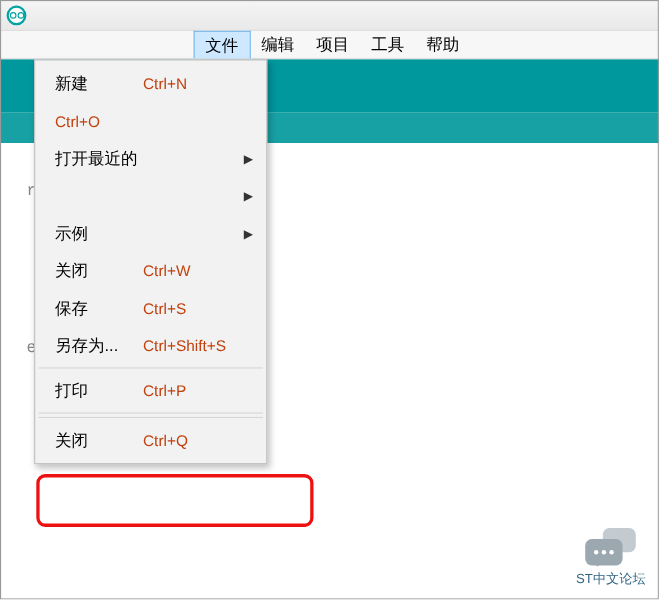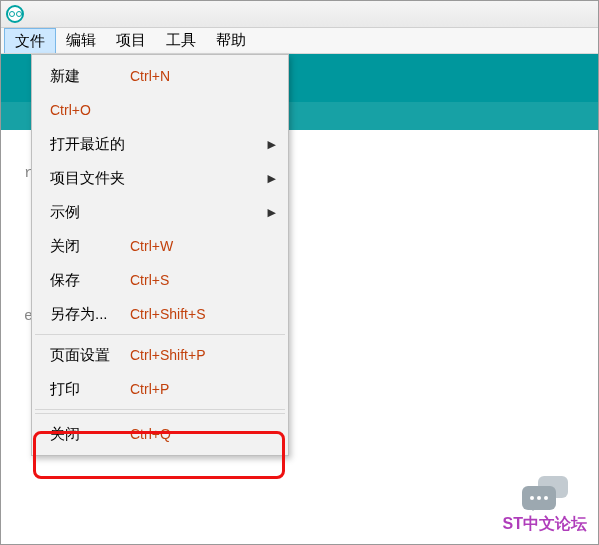--- a/index.html
+++ b/index.html
@@ -1,41 +1,41 @@
 <!DOCTYPE html>
 <html><head>
 <meta charset="utf-8">
 <style>
   * { margin: 0; padding: 0; box-sizing: border-box; }
   body { font-family: "Microsoft YaHei", "SimSun", sans-serif; font-size: 14px; background: #fff; width: 599px; height: 545px; overflow: hidden; position: relative; }
   .titlebar { height: 28px; background: linear-gradient(#f5f5f5,#e9e9e9); border-bottom: 1px solid #d0d0d0; display: flex; align-items: center; padding-left: 6px; }
   .app-icon { width: 18px; height: 18px; border-radius: 50%; background: #fff; border: 2px solid #00a3a3; position: relative; display: flex; align-items: center; justify-content: center; gap:1px;}
   .app-icon::before, .app-icon::after { content:""; width:4px; height:4px; border:1.5px solid #00a3a3; border-radius:50%; display:block;}
-  .menubar { height: 26px; background: #f7f7f7; border-bottom: 1px solid #d8d8d8; display: flex; align-items: stretch; padding-left: 4px; }
+  .menubar { height: 26px; background: #f7f7f7; border-bottom: 1px solid #d8d8d8; display: flex; align-items: stretch; padding-left: 4px; justify-content: center; }
   .menubar-item { padding: 0 10px; display: flex; align-items: center; cursor: default; font-size: 15px; }
   .menubar-item.open { background: #cde8ff; border: 1px solid #7ab8e8; border-bottom: none; }
   .toolbar { height: 48px; background: #00979d; }
   .tabstrip { height: 28px; background: #17a1a5; }
   .editor { background: #fff; padding: 30px 24px; font-family: Consolas, "Courier New", monospace; font-size: 15px; color: #333; line-height: 1.9; white-space: pre; }
   .comment { color: #888; }
-  .dropdown { position: absolute; left: 31px; top: 54px; width: 258px; background: #f2f2f2; border: 1px solid #bfbfbf; box-shadow: 2px 3px 6px rgba(0,0,0,0.25); padding: 4px 2px; }
+  .dropdown { position: absolute; left: 31px; top: 54px; width: 212px; background: #f2f2f2; border: 1px solid #bfbfbf; box-shadow: 2px 3px 6px rgba(0,0,0,0.25); padding: 4px 2px; }
   .menu-item { display: flex; align-items: center; height: 34px; padding: 0 14px 0 16px; cursor: default; font-size: 15px; position: relative; }
   .menu-item .label { flex: 0 0 80px; }
   .menu-item .shortcut { color: #c2410c; font-size: 14px; }
   .menu-item .arrow { position: absolute; right: 10px; font-size: 11px; color: #333; }
   .menu-sep { height: 1px; background: #d6d6d6; margin: 3px 1px; }
   .highlight-box { position: absolute; border: 3px solid #e11; border-radius: 8px; pointer-events: none; }
   .watermark { position: absolute; right: 12px; bottom: 10px; display: flex; flex-direction: column; align-items: center; opacity: 0.85; }
   .wm-bubble { position: relative; width: 46px; height: 34px; }
   .wm-back { position:absolute; right:0; top:0; width:30px; height:22px; background:#b9c3c9; border-radius:6px;}
   .wm-back::after{content:"";position:absolute;bottom:-5px;right:5px;border:5px solid transparent;border-top-color:#b9c3c9;}
   .wm-front { position:absolute; left:0; bottom:0; width:34px; height:24px; background:#8b99a3; border-radius:6px; display:flex; align-items:center; justify-content:center; gap:3px;}
   .wm-front::after{content:"";position:absolute;bottom:-6px;left:6px;border:5px solid transparent;border-top-color:#8b99a3;}
   .wm-dot{width:4px;height:4px;background:#fff;border-radius:50%;}
-  .wm-text { color:#a21caf; font-size:16px; margin-top:4px;font-weight:bold; }
+  .wm-text { color:#0c4a6e; font-size:12px; margin-top:4px; }
   .border { position:absolute; inset:0; border:1px solid #999; pointer-events:none;}
 </style>
 </head>
 <body>
 
 <div class="titlebar">
   <span class="app-icon"></span>
 </div>
 
 <div class="menubar">
@@ -72,44 +72,39 @@
       <span class="shortcut">Ctrl+N</span>
     </div>
   <div class="menu-item">
       <span class="shortcut">Ctrl+O</span>
     </div>
   <div class="menu-item">
       <span class="label">打开最近的</span>
       <span class="arrow">▶</span>
     </div>
   <div class="menu-item">
-      <span class="label">项目文件夹</span>
       <span class="arrow">▶</span>
     </div>
   <div class="menu-item">
       <span class="label">示例</span>
       <span class="arrow">▶</span>
     </div>
   <div class="menu-item">
       <span class="label">关闭</span>
       <span class="shortcut">Ctrl+W</span>
     </div>
   <div class="menu-item">
       <span class="label">保存</span>
       <span class="shortcut">Ctrl+S</span>
     </div>
   <div class="menu-item">
       <span class="label">另存为...</span>
       <span class="shortcut">Ctrl+Shift+S</span>
     </div>
   <div class="menu-sep"></div>
-  <div class="menu-item">
-      <span class="label">页面设置</span>
-      <span class="shortcut">Ctrl+Shift+P</span>
-    </div>
   <div class="menu-item">
       <span class="label">打印</span>
       <span class="shortcut">Ctrl+P</span>
     </div>
   <div class="menu-sep"></div>
   <div class="menu-sep"></div>
   <div class="menu-item">
       <span class="label">关闭</span>
       <span class="shortcut">Ctrl+Q</span>
     </div>

